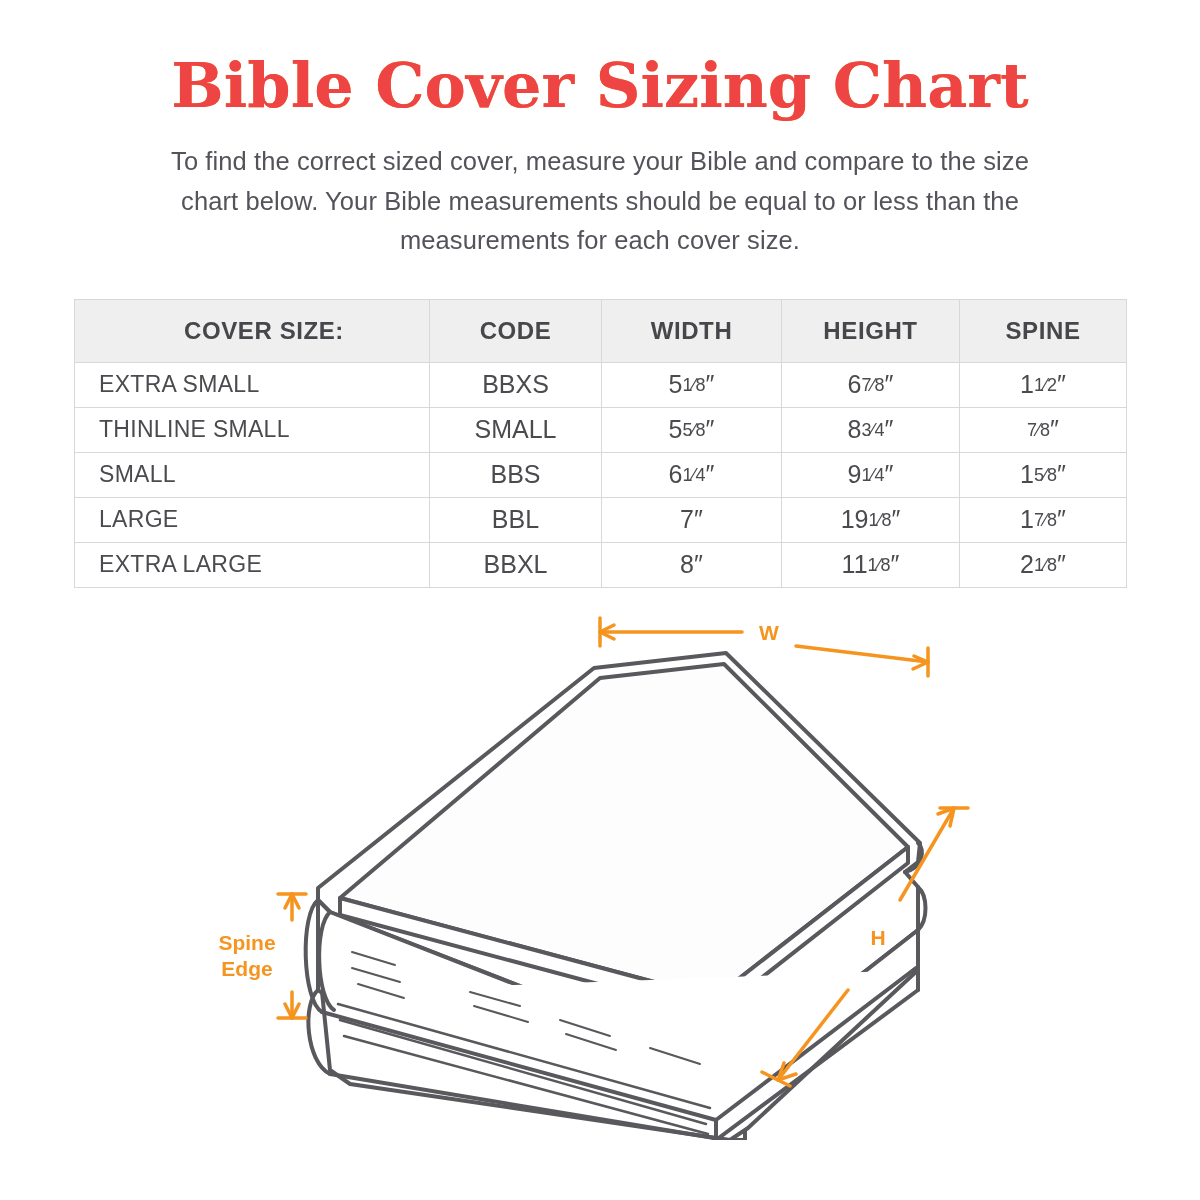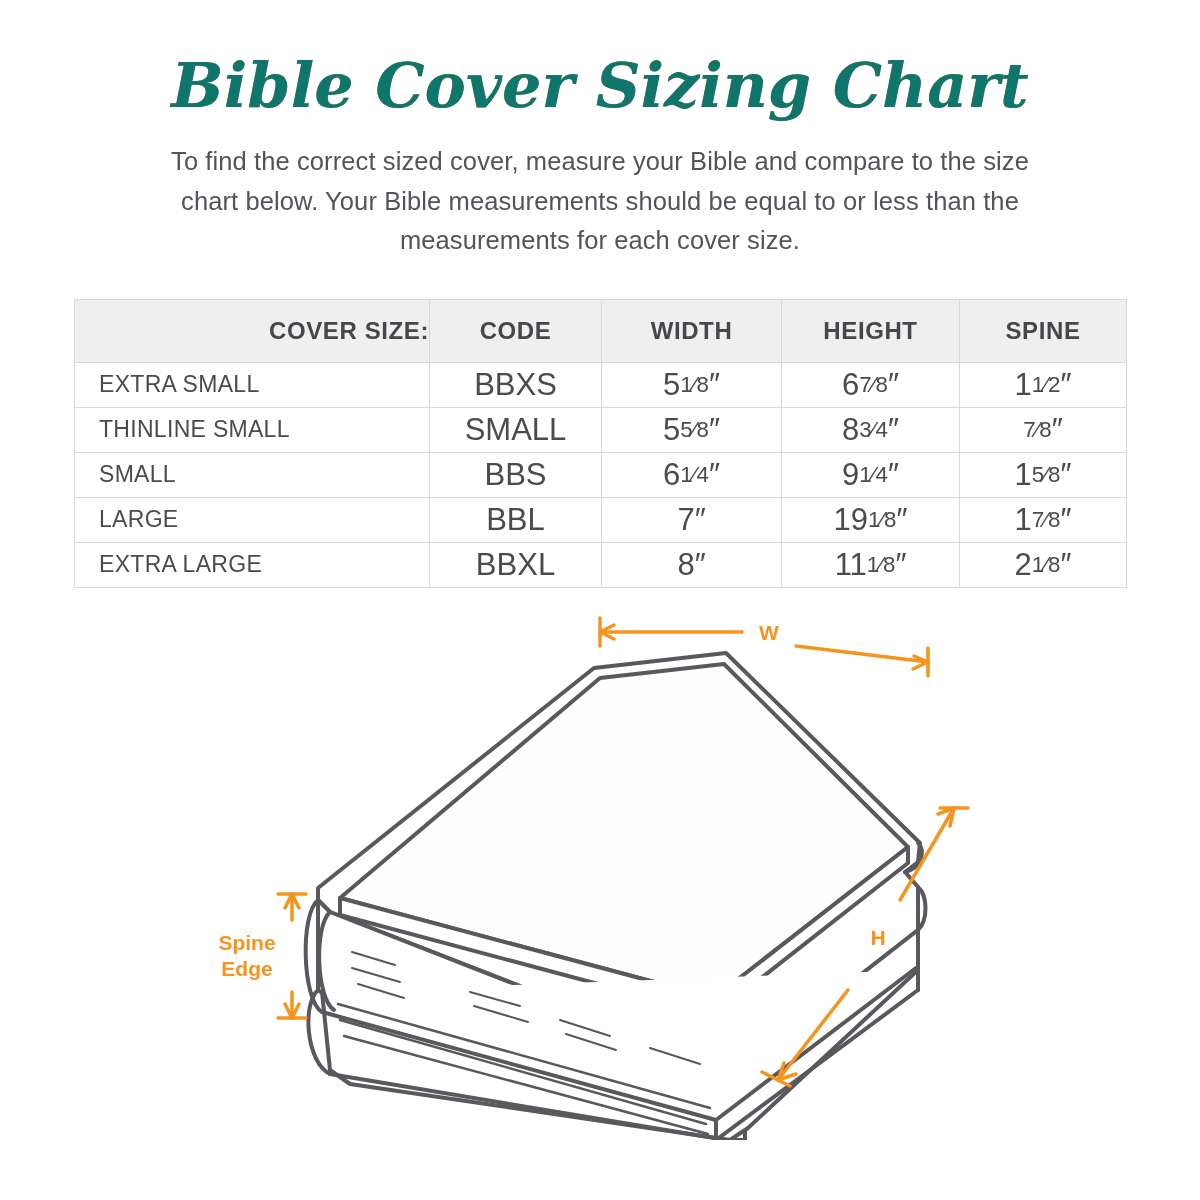--- a/index.html
+++ b/index.html
@@ -12,23 +12,22 @@
     height: 1200px;
     font-family: "Liberation Sans", sans-serif;
     color: #4a4a4f;
     position: relative;
     overflow: hidden;
   }
 
   
   .page-title {
     text-align: center;
-    color: #0f766e;
+    color: #ef4444;
     font-family: "DejaVu Serif", serif;
-    font-style: italic;
     font-weight: bold;
     font-size: 62px;
     letter-spacing: 0px;
     margin: 52px 0 0 0;
     line-height: 1.1;
     text-shadow: 0 0 0 #F5941E;
   }
 
   .intro {
     text-align: center;
@@ -48,36 +47,36 @@
   table.size-chart {
     border-collapse: collapse;
     width: 100%;
     table-layout: fixed;
   }
   table.size-chart th,
   table.size-chart td {
     border: 1px solid #d8d8d8;
     padding: 0;
     height: 44px;
-    font-size: 31px;
+    font-size: 25px;
     color: #4a4a4f;
     text-align: center;
     vertical-align: middle;
     font-weight: normal;
   }
   table.size-chart thead th {
     background: #efefef;
     font-weight: bold;
     font-size: 24px;
     letter-spacing: 0.6px;
     height: 62px;
     color: #46464b;
   }
   table.size-chart thead th.col-name {
-    text-align: right;
+    text-align: center;
     padding-left: 24px;
     margin-top: 8px;
   }
   table.size-chart td.col-name {
     text-align: left;
     padding-left: 24px;
     letter-spacing: 0.3px;
     font-size: 23px;
   }
   .frac {

